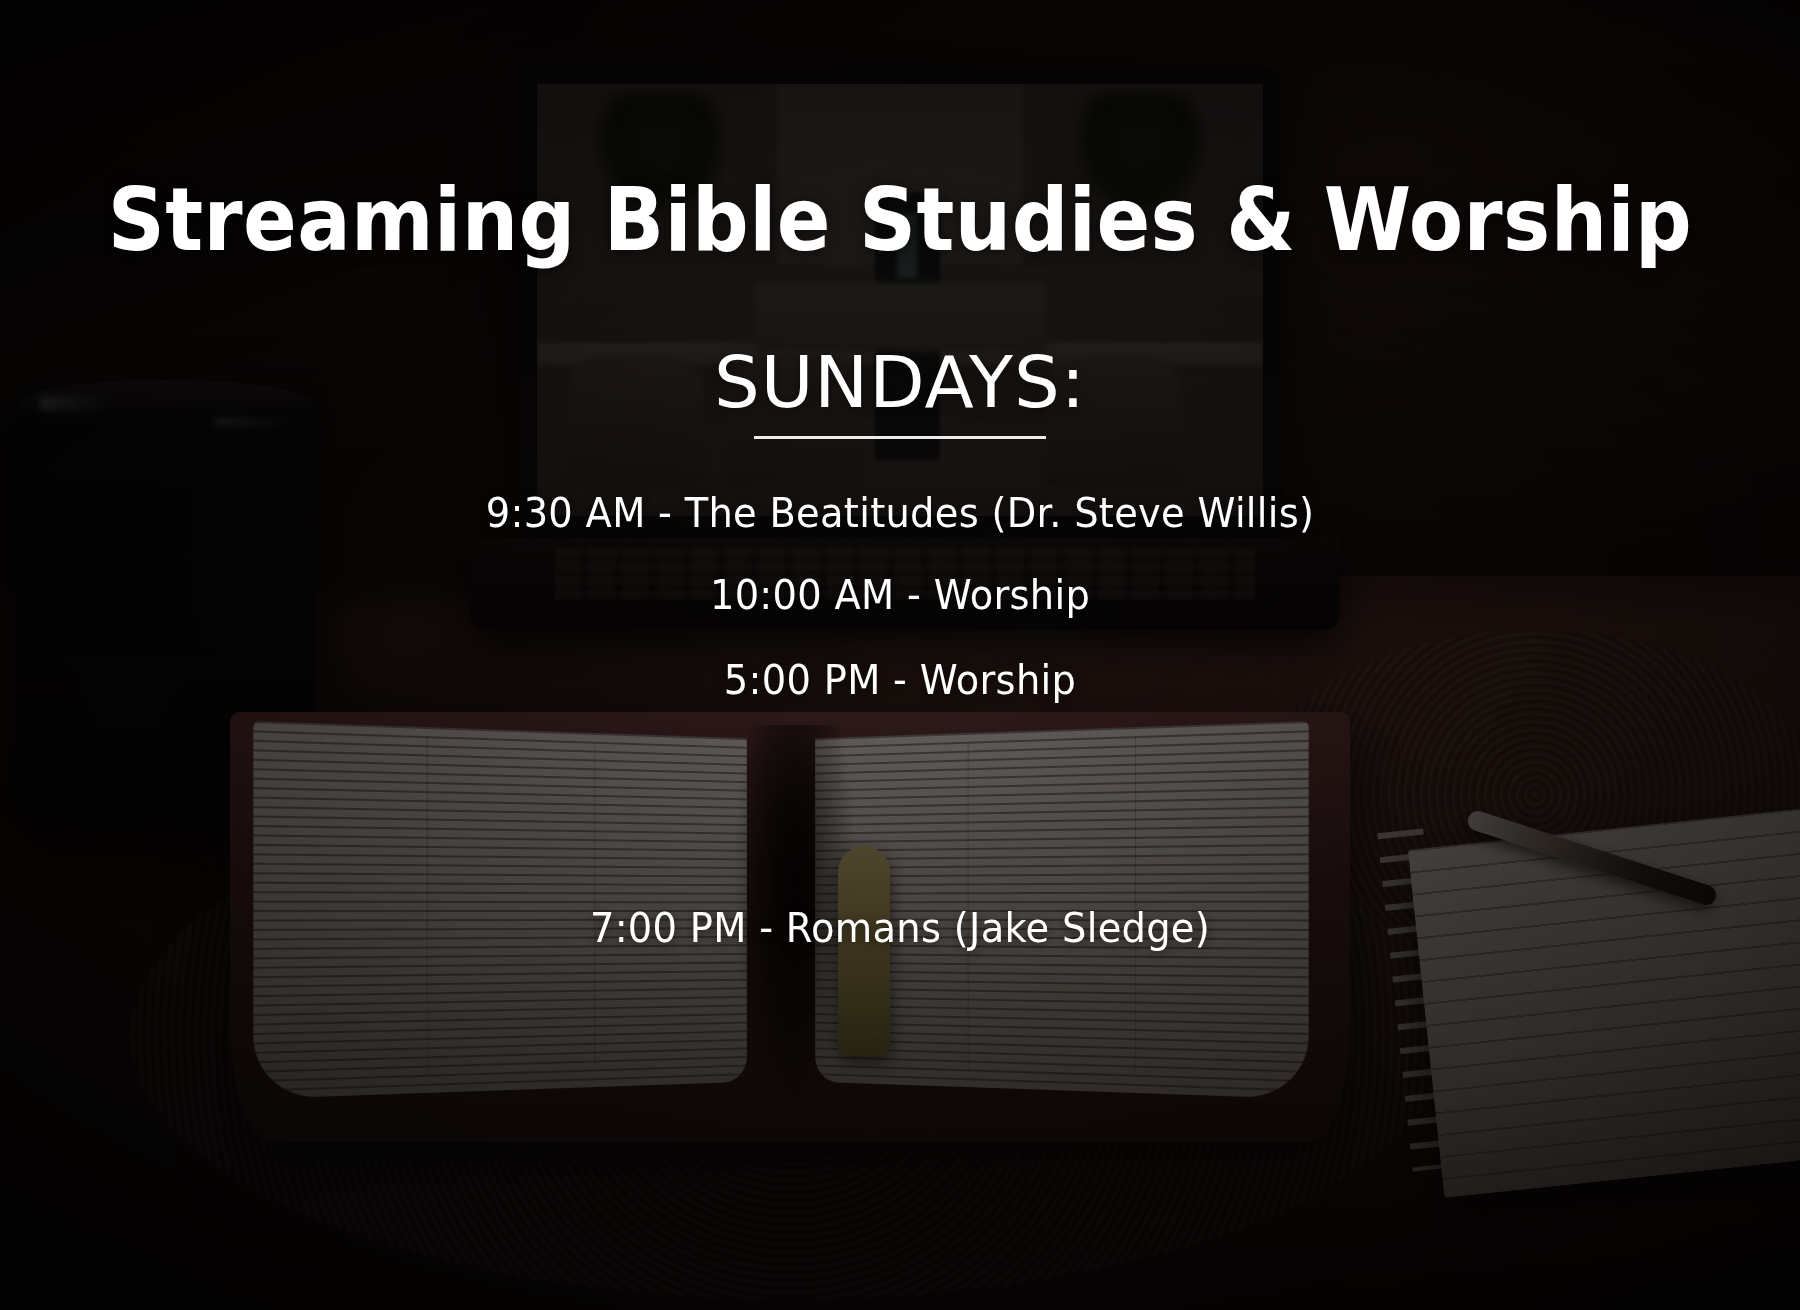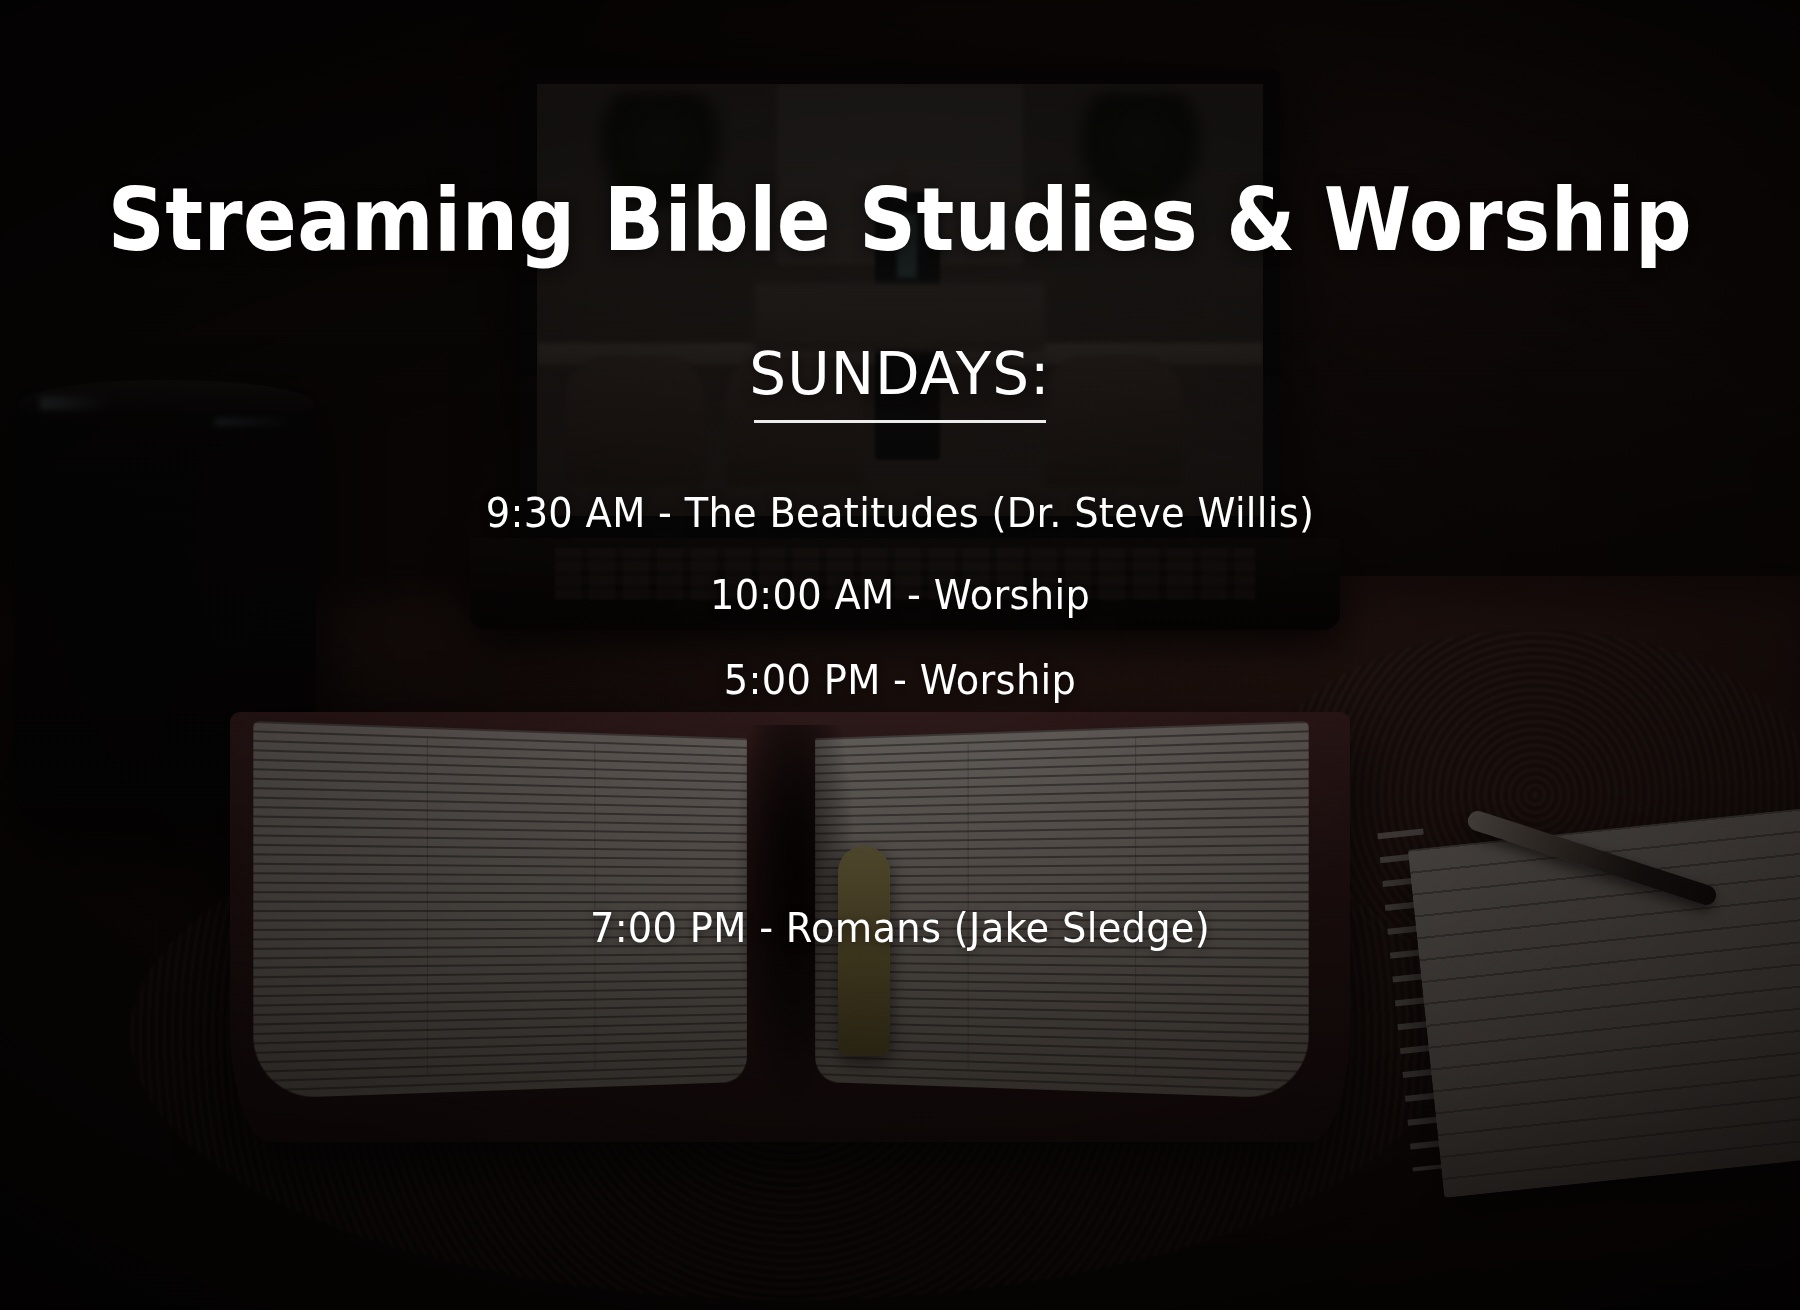--- a/index.html
+++ b/index.html
@@ -307,21 +307,21 @@
     color: #fff;
     text-shadow: 0 2px 14px rgba(0,0,0,.55);
     transform: scaleX(.90);
   }
 
   .day-heading {
     position: absolute;
     left: 0; right: 0;
     font-family: "DejaVu Sans", sans-serif;
     font-weight: 400;
-    font-size: 58px;
+    font-size: 72px;
     letter-spacing: 1px;
     color: #fff;
     text-shadow: 0 2px 12px rgba(0,0,0,.5);
   }
   .day-heading .rule {
     display: block;
     width: 292px;
     height: 3px;
     margin: 12px auto 0;
     background: #ffffff;

